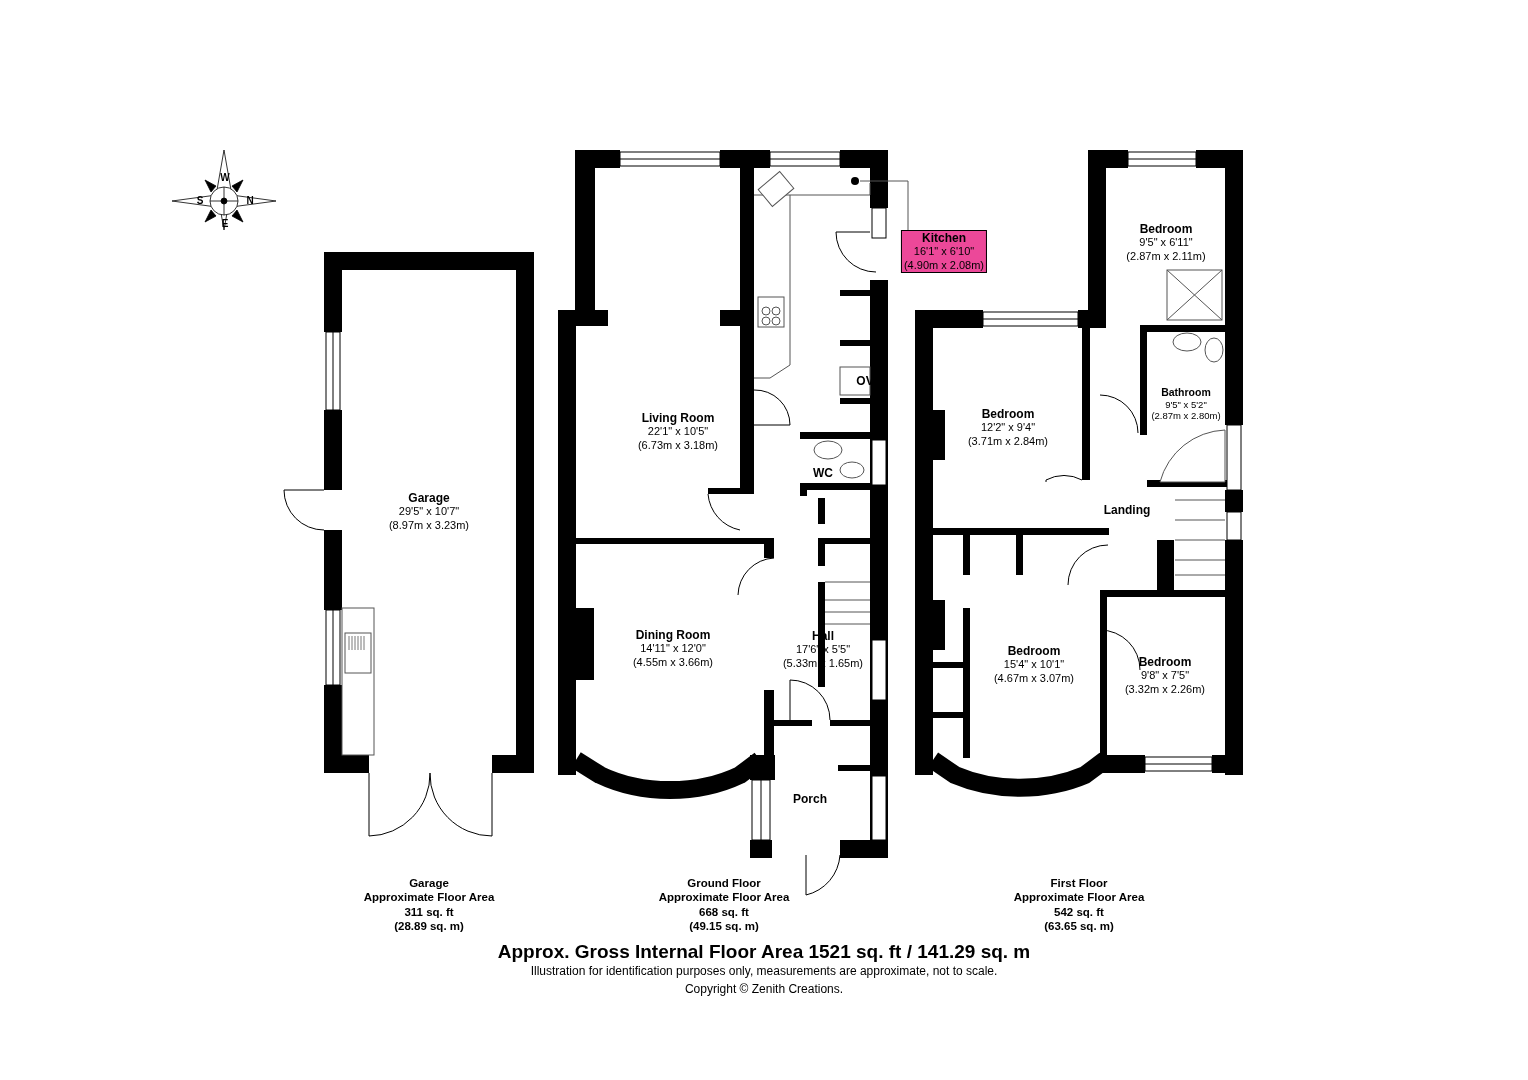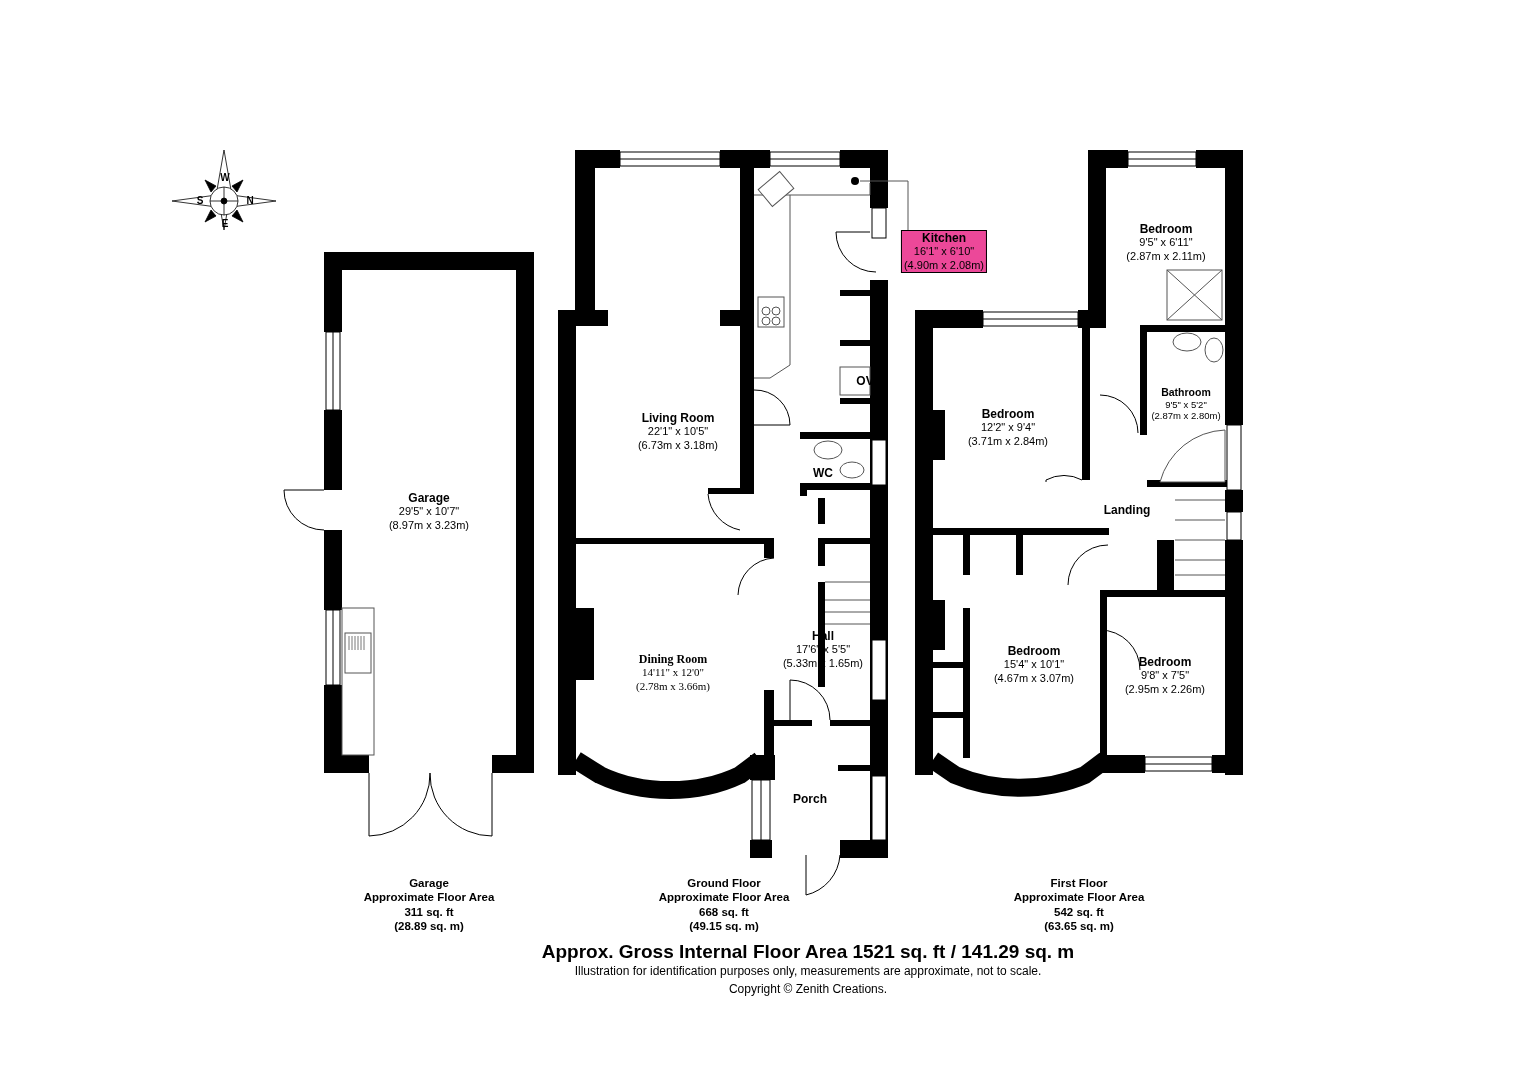--- a/index.html
+++ b/index.html
@@ -6,21 +6,21 @@
   body { width:1528px; height:1080px; position:relative; overflow:hidden; font-family:"Liberation Sans", sans-serif; color:#000; }
   svg.plan { position:absolute; left:0; top:0; }
   .lbl { position:absolute; text-align:center; line-height:1.2; font-size:11px; white-space:nowrap; transform:translateX(-50%); }
   .lbl .name { font-weight:bold; font-size:12px; display:block; }
   .lbl .dim { display:block; }
   .lbl.small { font-size:9.5px; }
   .lbl.small .name { font-size:10.5px; }
   .kitchen-box { border:1px solid #000; background:#ec4899; padding:0 2px; }
   .area { position:absolute; text-align:center; font-weight:bold; font-size:11.5px; line-height:1.25; transform:translateX(-50%); white-space:nowrap; }
   .area span { display:block; }
-  .footer { position:absolute; left:764px; transform:translateX(-50%); text-align:center; white-space:nowrap;margin-left:44px; }
+  .footer { position:absolute; left:764px; transform:translateX(-50%); text-align:center; white-space:nowrap; }
   .gross { top:941px; font-weight:bold; font-size:19px; }
   .disclaimer { top:964px; font-size:12px;text-align:right; }
   .copyright { top:982px; font-size:12px; }
   .tag { position:absolute; font-weight:bold; font-size:12px; transform:translateX(-50%); }
 </style>
 </head>
 <body>
 
 <svg class="plan" width="1528" height="1080" viewBox="0 0 1528 1080">
 
@@ -234,24 +234,24 @@
 
 <div class="lbl kitchen-box" style="left:944px; top:230px;">
   <span class="name">Kitchen</span>
   <span class="dim">16'1" x 6'10"</span>
   <span class="dim">(4.90m x 2.08m)</span>
 </div>
 
 <div class="tag" style="left:856px; top:374px;margin-left:9px;">OV</div>
 <div class="tag" style="left:823px; top:466px;">WC</div>
 
-<div class="lbl" style="left:673px; top:652px;font-family:Liberation Serif, serif;">
+<div class="lbl" style="left:673px; top:628px;">
   <span class="name">Dining Room</span>
   <span class="dim">14'11" x 12'0"</span>
-  <span class="dim">(2.78m x 3.66m)</span>
+  <span class="dim">(4.55m x 3.66m)</span>
 </div>
 
 <div class="lbl" style="left:823px; top:629px;">
   <span class="name">Hall</span>
   <span class="dim">17'6" x 5'5"</span>
   <span class="dim">(5.33m x 1.65m)</span>
 </div>
 
 <div class="tag" style="left:810px; top:781px;margin-top:11px;">Porch</div>
 
@@ -277,21 +277,21 @@
 
 <div class="lbl" style="left:1034px; top:644px;">
   <span class="name">Bedroom</span>
   <span class="dim">15'4" x 10'1"</span>
   <span class="dim">(4.67m x 3.07m)</span>
 </div>
 
 <div class="lbl" style="left:1165px; top:655px;">
   <span class="name">Bedroom</span>
   <span class="dim">9'8" x 7'5"</span>
-  <span class="dim">(2.95m x 2.26m)</span>
+  <span class="dim">(3.32m x 2.26m)</span>
 </div>
 
 <div class="area" style="left:429px; top:876px;">
   <span>Garage</span>
   <span>Approximate Floor Area</span>
   <span>311 sq. ft</span>
   <span>(28.89 sq. m)</span>
 </div>
 
 <div class="area" style="left:724px; top:876px;">

